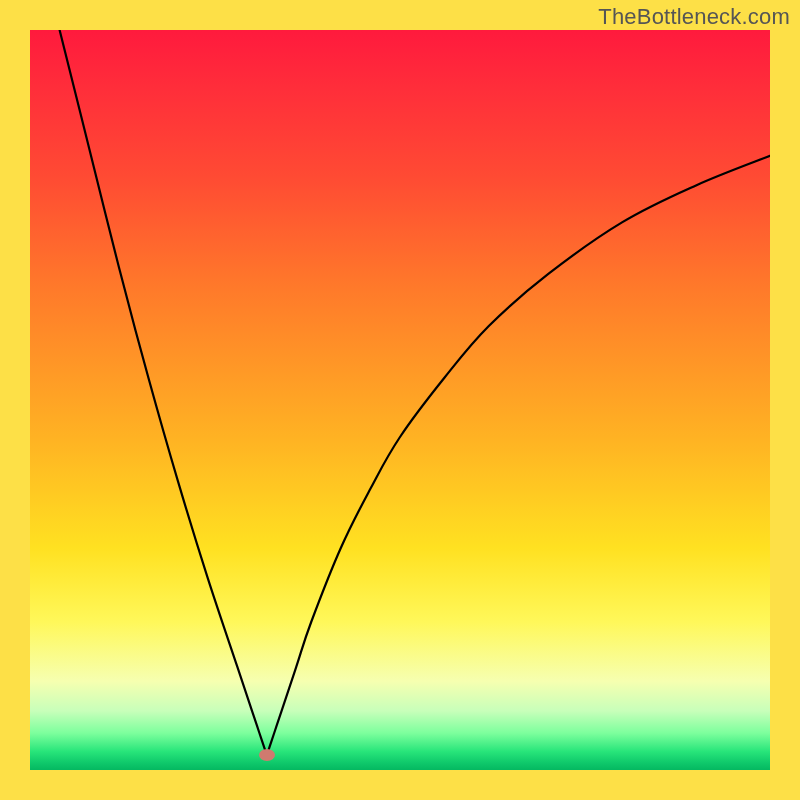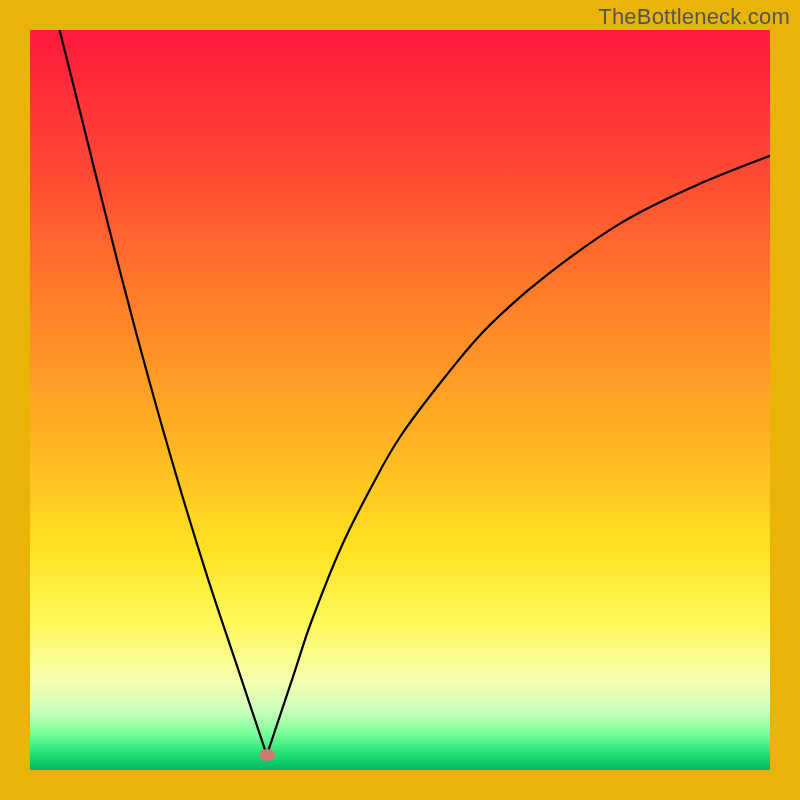--- a/index.html
+++ b/index.html
@@ -8,21 +8,21 @@
     width: 800px;
     height: 800px;
     overflow: hidden;
     background: #000;
     font-family: Arial, Helvetica, sans-serif;
   }
   .frame {
     position: relative;
     width: 800px;
     height: 800px;
-    background: #eab308;
+    background: #fde047;
   }
   .plot-area {
     position: absolute;
     left: 30px;
     top: 30px;
     width: 740px;
     height: 740px;
     overflow: hidden;
   }
   .gradient-bg {

